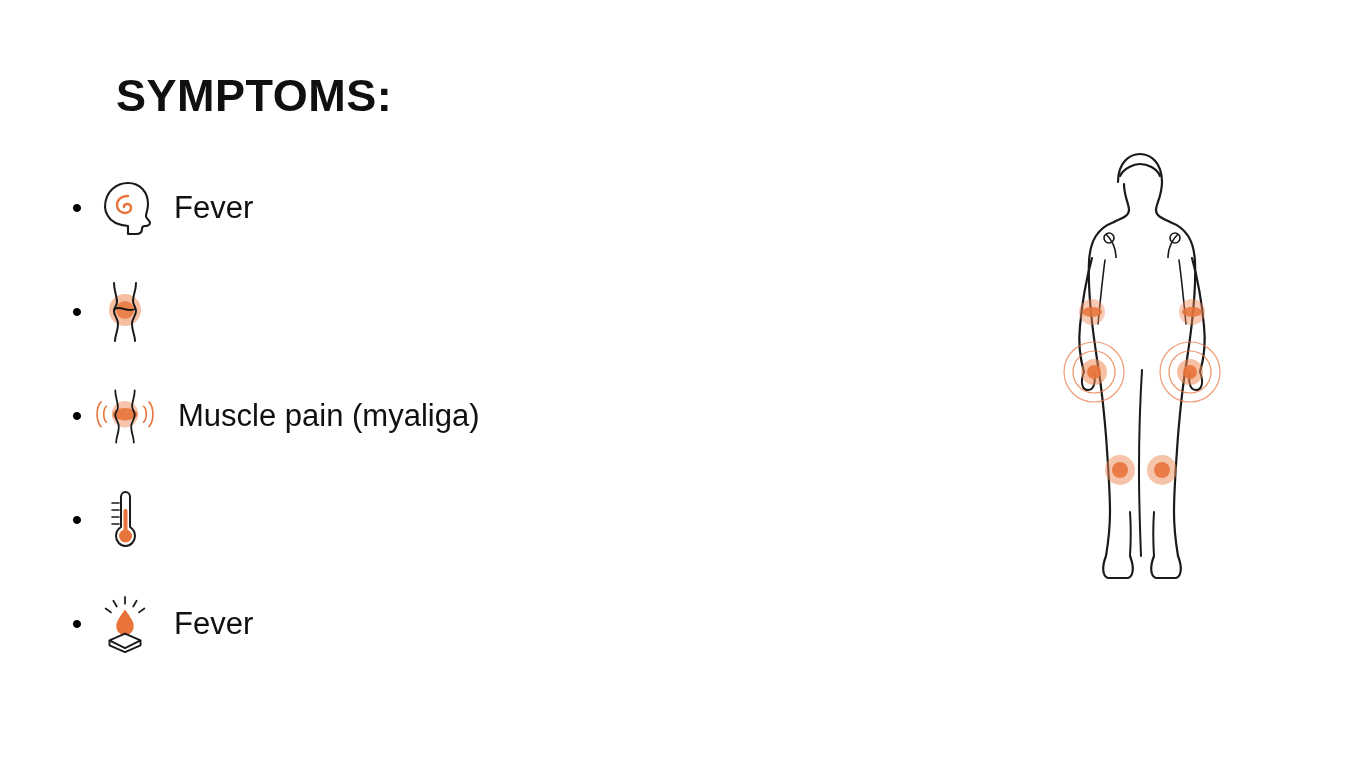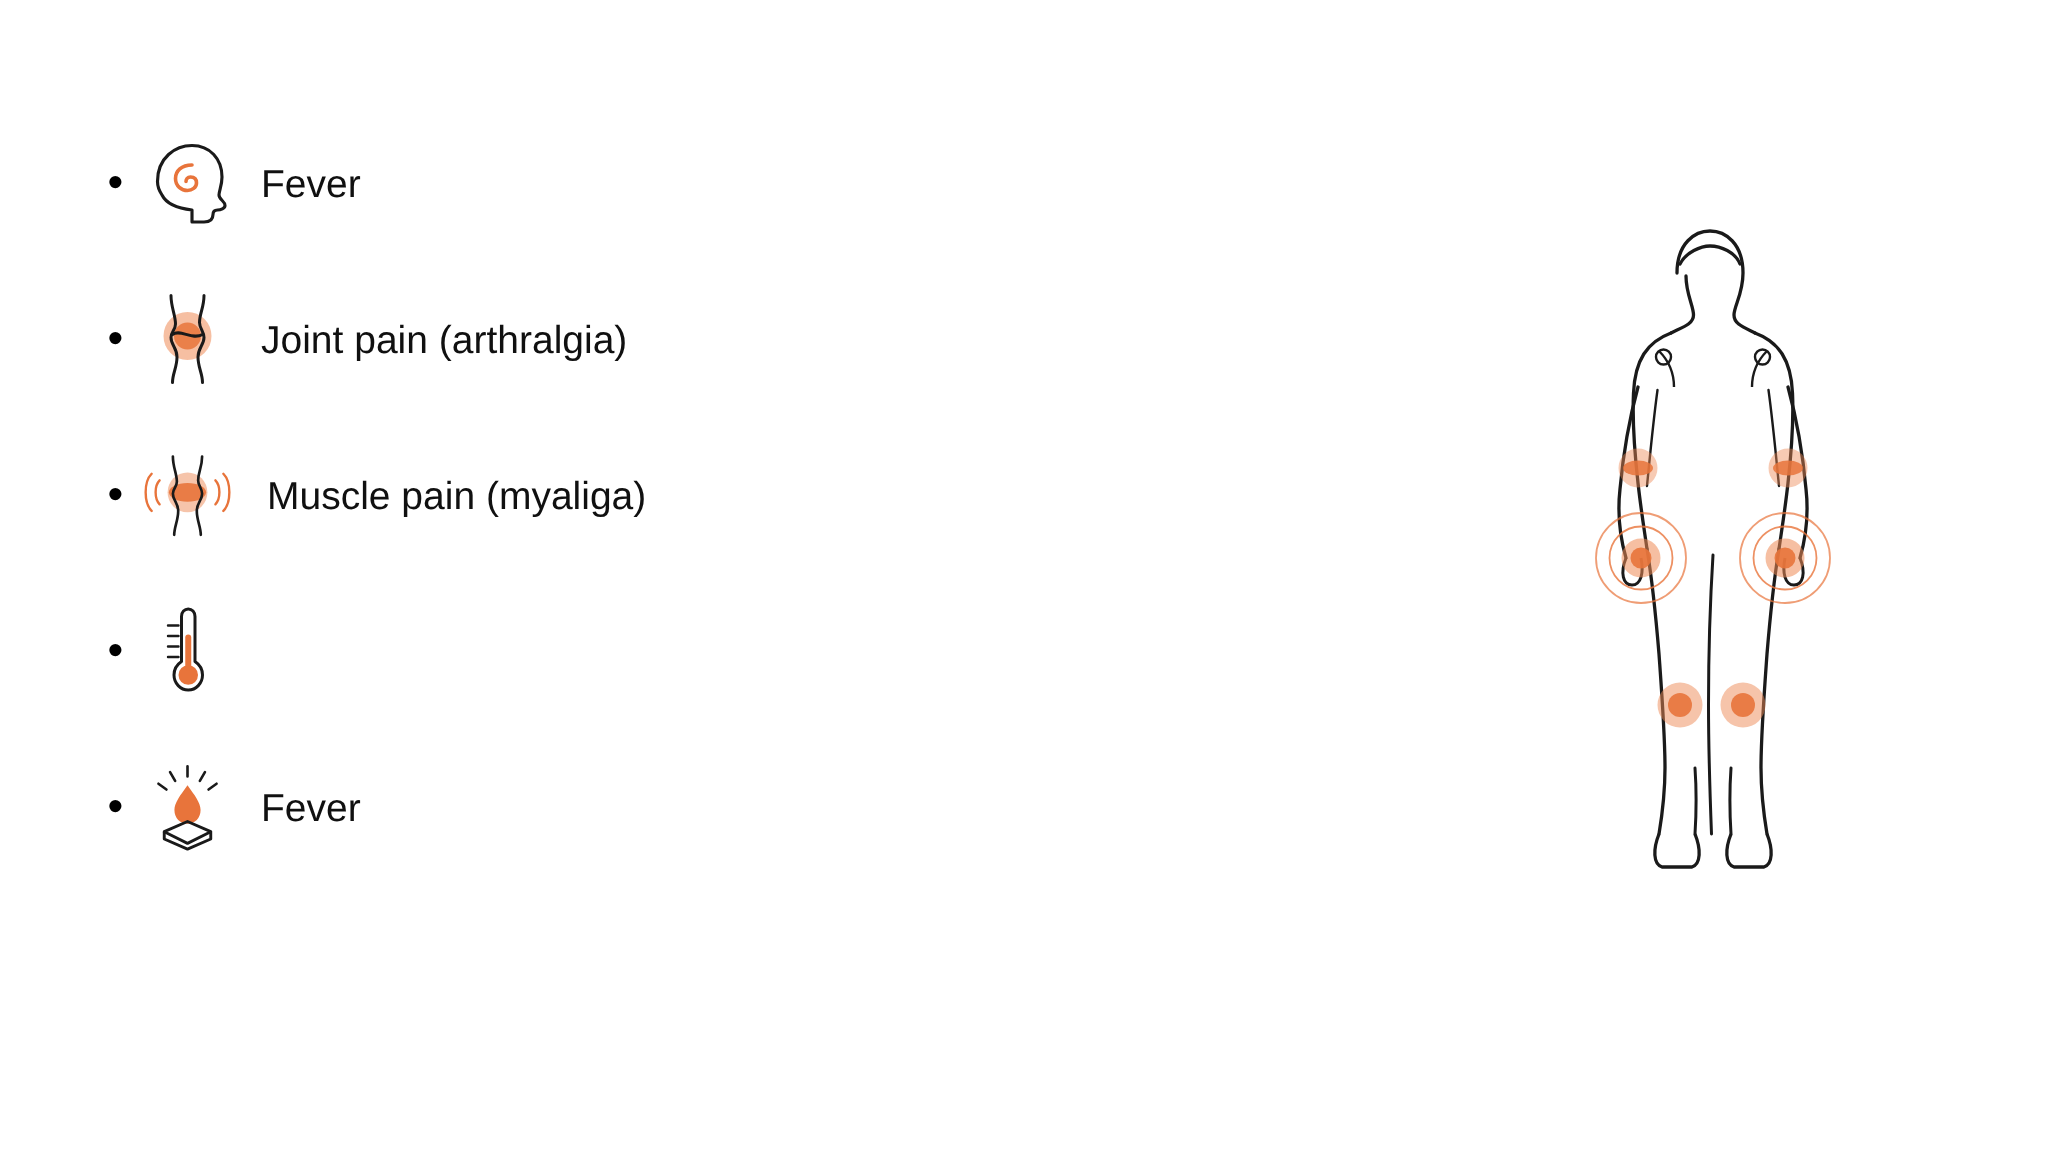--- a/index.html
+++ b/index.html
@@ -56,21 +56,21 @@
   }
   .sym-icon {
     width: 62px;
     flex: 0 0 62px;
     height: 70px;
     display: flex;
     align-items: center;
     justify-content: center;
   }
   .sym-label {
-    font-size: 26px;
+    font-size: 31px;
     color: #101010;
     white-space: nowrap;
     padding-left: 18px;
   }
   .sym-label.indent-1 { padding-left: 22px; text-align: center; }
   .figure-wrap {
     position: absolute;
     left: 1010px;
     top: 140px;
     width: 260px;
@@ -78,20 +78,21 @@
   }
   svg { display: block; }
 </style>
 </head>
 <body>
 
 <div class="slide">
 
   <div class="content-left">
 
+    <h1 class="slide-title">SYMPTOMS:</h1>
 
     <ul class="symptom-list">
 
       <li>
         <span class="bullet">•</span>
         <span class="sym-icon">
           <svg width="56" height="62" viewBox="0 0 56 62">
             <path d="M8 30 C8 14 20 6 31 6 C43 6 51 15 51 27 C51 33 49 36 49 39 C49 42 53 43 53 46 C53 48 50 49 48 49 C46 49 45 50 45 52 C45 55 43 57 39 57 L31 57 L31 49 C22 48 14 45 11 39 C9 36 8 33 8 30 Z" fill="none" stroke="#1A1A1A" stroke-width="2.1" stroke-linejoin="round"></path>
             <path d="M31 19 C24 19 20 23 20 28 C20 33 24 36 28 36 C31 36 34 34 34 31 C34 28 32 27 30 27 C28 27 27 28.5 27 30" fill="none" stroke="#E8743B" stroke-width="2.4" stroke-linecap="round"></path>
           </svg>
@@ -103,21 +104,20 @@
         <span class="bullet">•</span>
         <span class="sym-icon">
           <svg width="56" height="66" viewBox="0 0 56 66">
             <circle cx="28" cy="31" r="16" fill="#EE8A56" opacity="0.55"></circle>
             <circle cx="28" cy="31" r="9" fill="#E8743B" opacity="0.85"></circle>
             <path d="M17 4 C17 12 20 17 20 23 C20 27 17 28 17 32 C17 37 21 39 21 45 C21 52 18 56 18 62" fill="none" stroke="#1A1A1A" stroke-width="2" stroke-linecap="round"></path>
             <path d="M39 4 C39 12 36 16 36 22 C36 26 39 28 39 32 C39 37 35 39 35 45 C35 52 38 56 38 62" fill="none" stroke="#1A1A1A" stroke-width="2" stroke-linecap="round"></path>
             <path d="M18 30 C23 26 31 34 38 30" fill="none" stroke="#1A1A1A" stroke-width="2" stroke-linecap="round"></path>
           </svg>
         </span>
-        <span class="sym-label">Joint pain (arthralgia)</span>
       </li>
 
       <li>
         <span class="bullet">•</span>
         <span class="sym-icon">
           <svg width="70" height="66" viewBox="0 0 70 66">
             <circle cx="35" cy="31" r="15" fill="#EE8A56" opacity="0.5"></circle>
             <ellipse cx="35" cy="31" rx="14" ry="7" fill="#E8743B" opacity="0.9"></ellipse>
             <path d="M24 4 C24 12 27 17 27 23 C27 27 24 28 24 32 C24 37 28 39 28 45 C28 52 25 57 25 63" fill="none" stroke="#1A1A1A" stroke-width="2" stroke-linecap="round"></path>
             <path d="M46 4 C46 12 43 16 43 22 C43 26 46 28 46 32 C46 37 42 39 42 45 C42 52 45 57 45 63" fill="none" stroke="#1A1A1A" stroke-width="2" stroke-linecap="round"></path>

